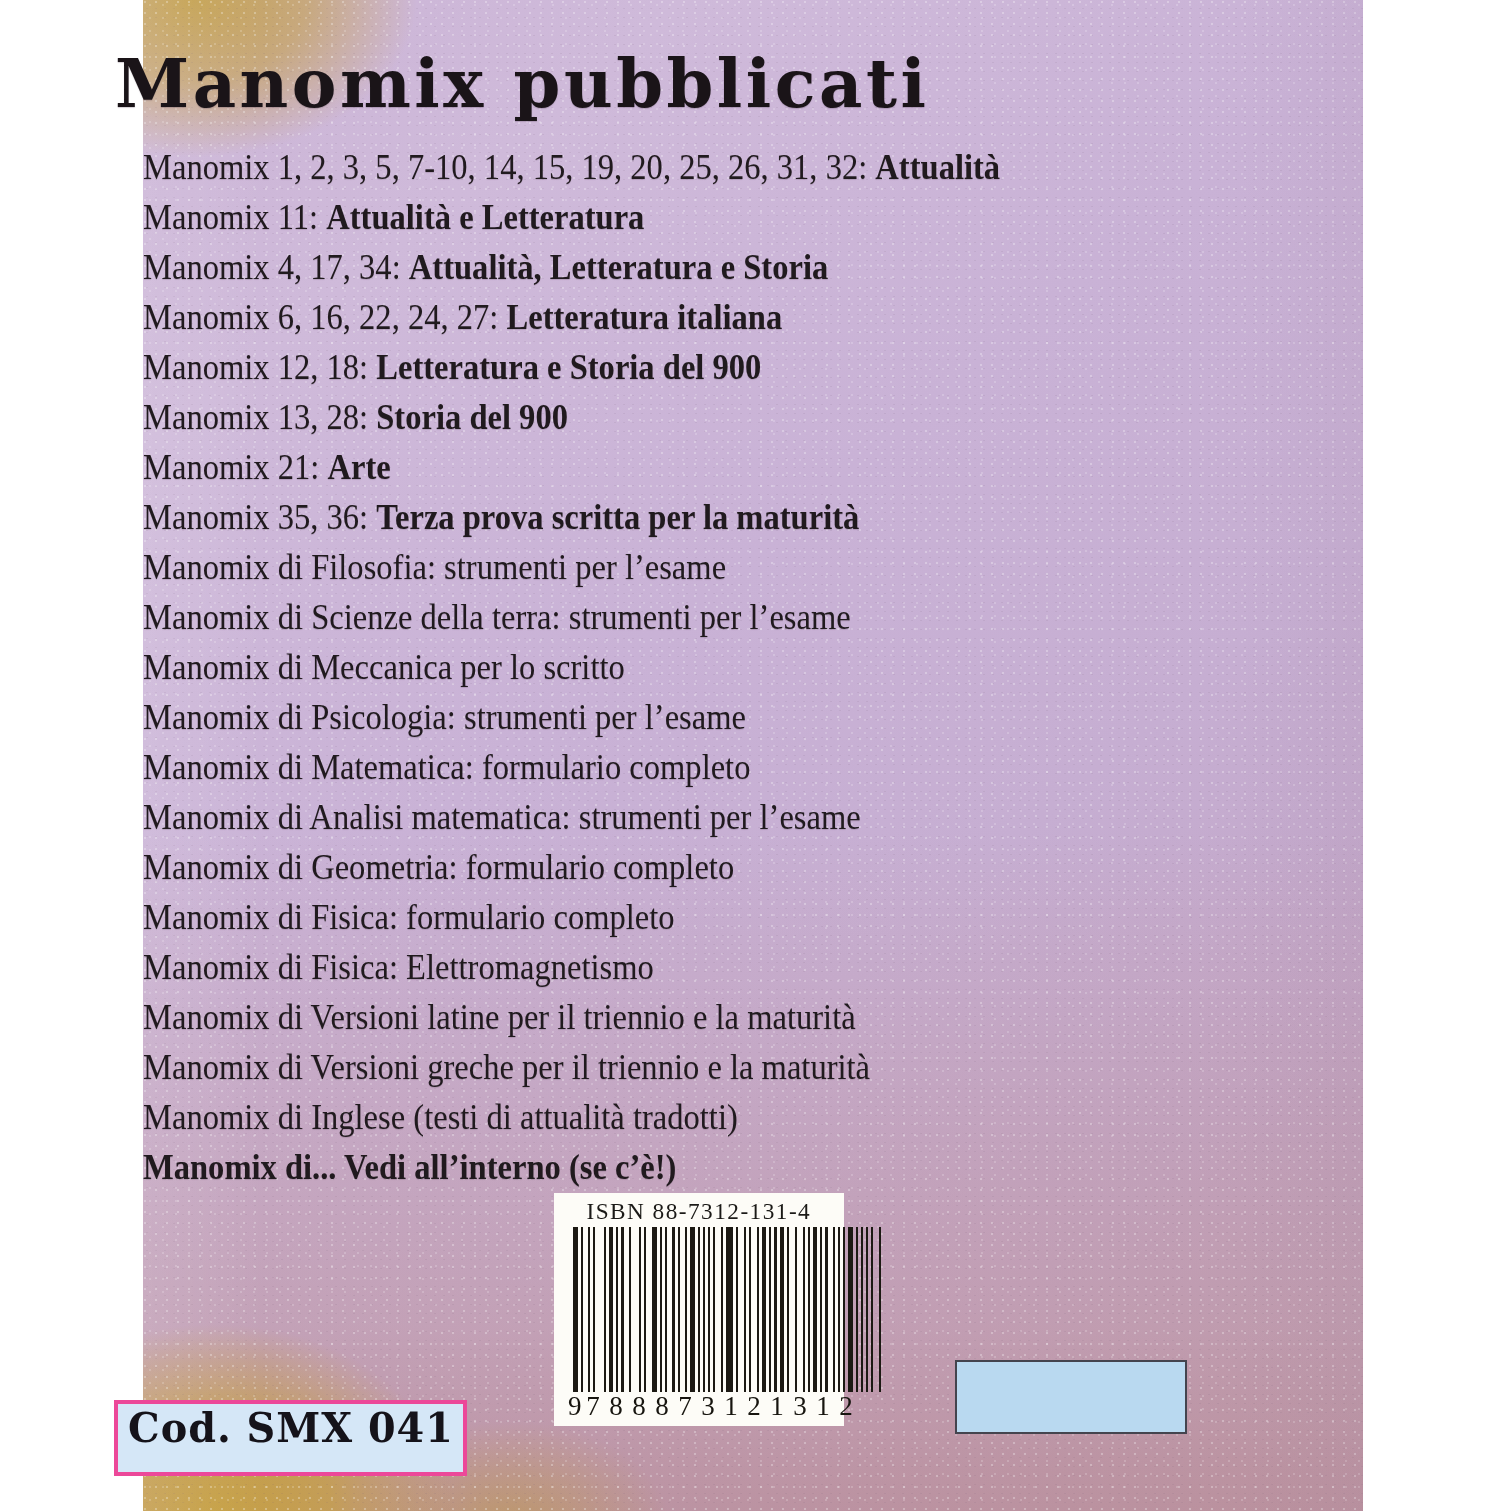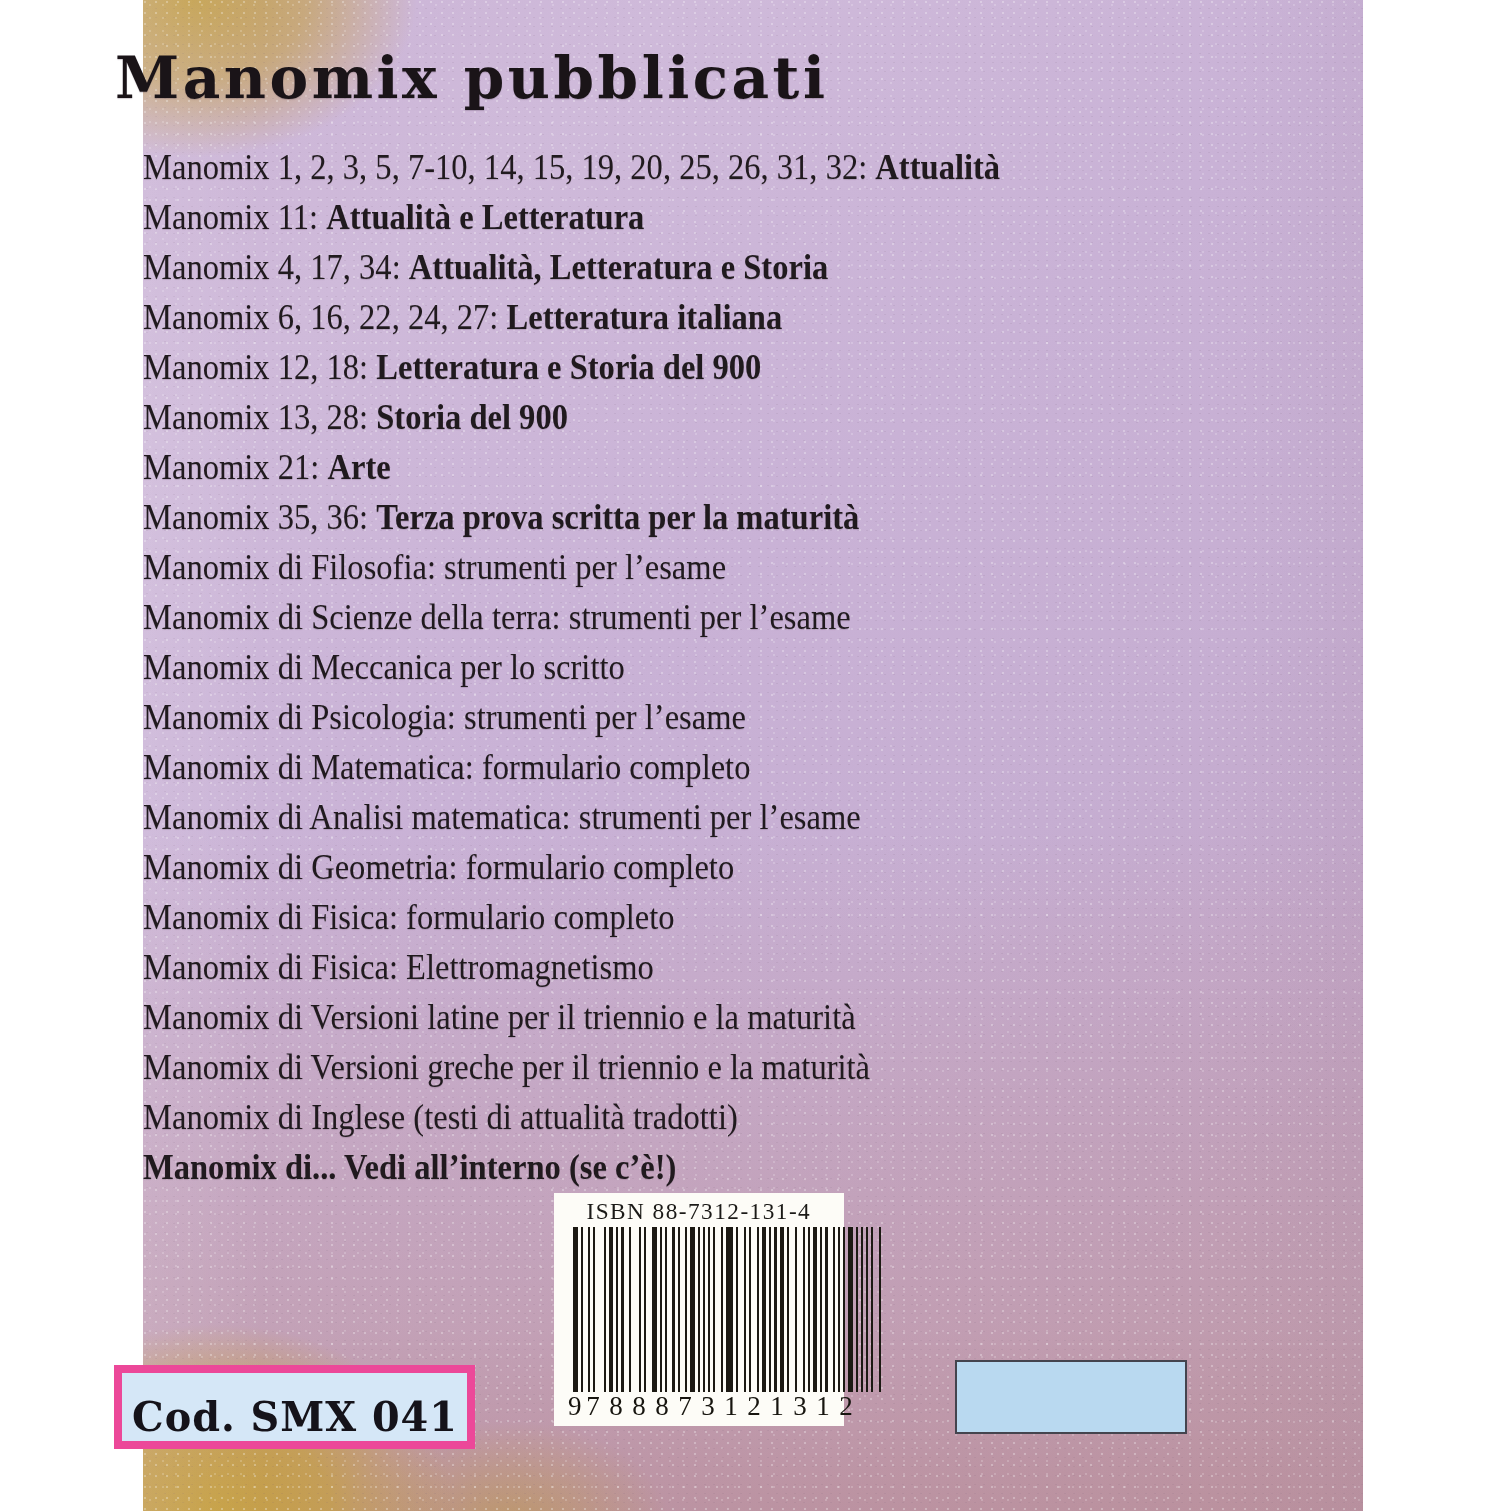--- a/index.html
+++ b/index.html
@@ -50,21 +50,21 @@
   }
 
   #content{position:absolute;inset:0;z-index:3;}
 
   
   .heading{
     position:absolute;
     left:115px; top:44px;
     font-family:"DejaVu Serif", serif;
     font-weight:bold;
-    font-size:58px;
+    font-size:67px;
     letter-spacing:3.5px;
     color:#1a1418;
     white-space:nowrap;
     text-shadow:0 1px 1px rgba(80,60,80,.25);
   }
 
   
   .list{
     position:absolute;
     left:115px; top:143px;
@@ -80,25 +80,25 @@
     transform:scaleX(.93);
     transform-origin:left center;
     text-shadow:0 1px 0.7px rgba(90,70,90,.22);
   }
   .line .b{ font-weight:bold; }
   .line.allbold{ font-weight:bold; }
 
   
   .codebox{
     position:absolute;
-    left:114px; top:1365px;
+    left:114px; top:1400px;
     width:345px; height:68px;
     background:#d5e7f7;
-    border:8px solid #ec4899;
-    display:flex;align-items:flex-end;justify-content:center;
+    border:4px solid #ec4899;
+    display:flex;align-items:flex-start;justify-content:center;
   }
   .codebox span{
     font-family:"DejaVu Serif", serif;
     font-weight:bold;
     font-size:41px;
     letter-spacing:1px;
     color:#15131a;
     transform:scaleX(.97);
   }
 

